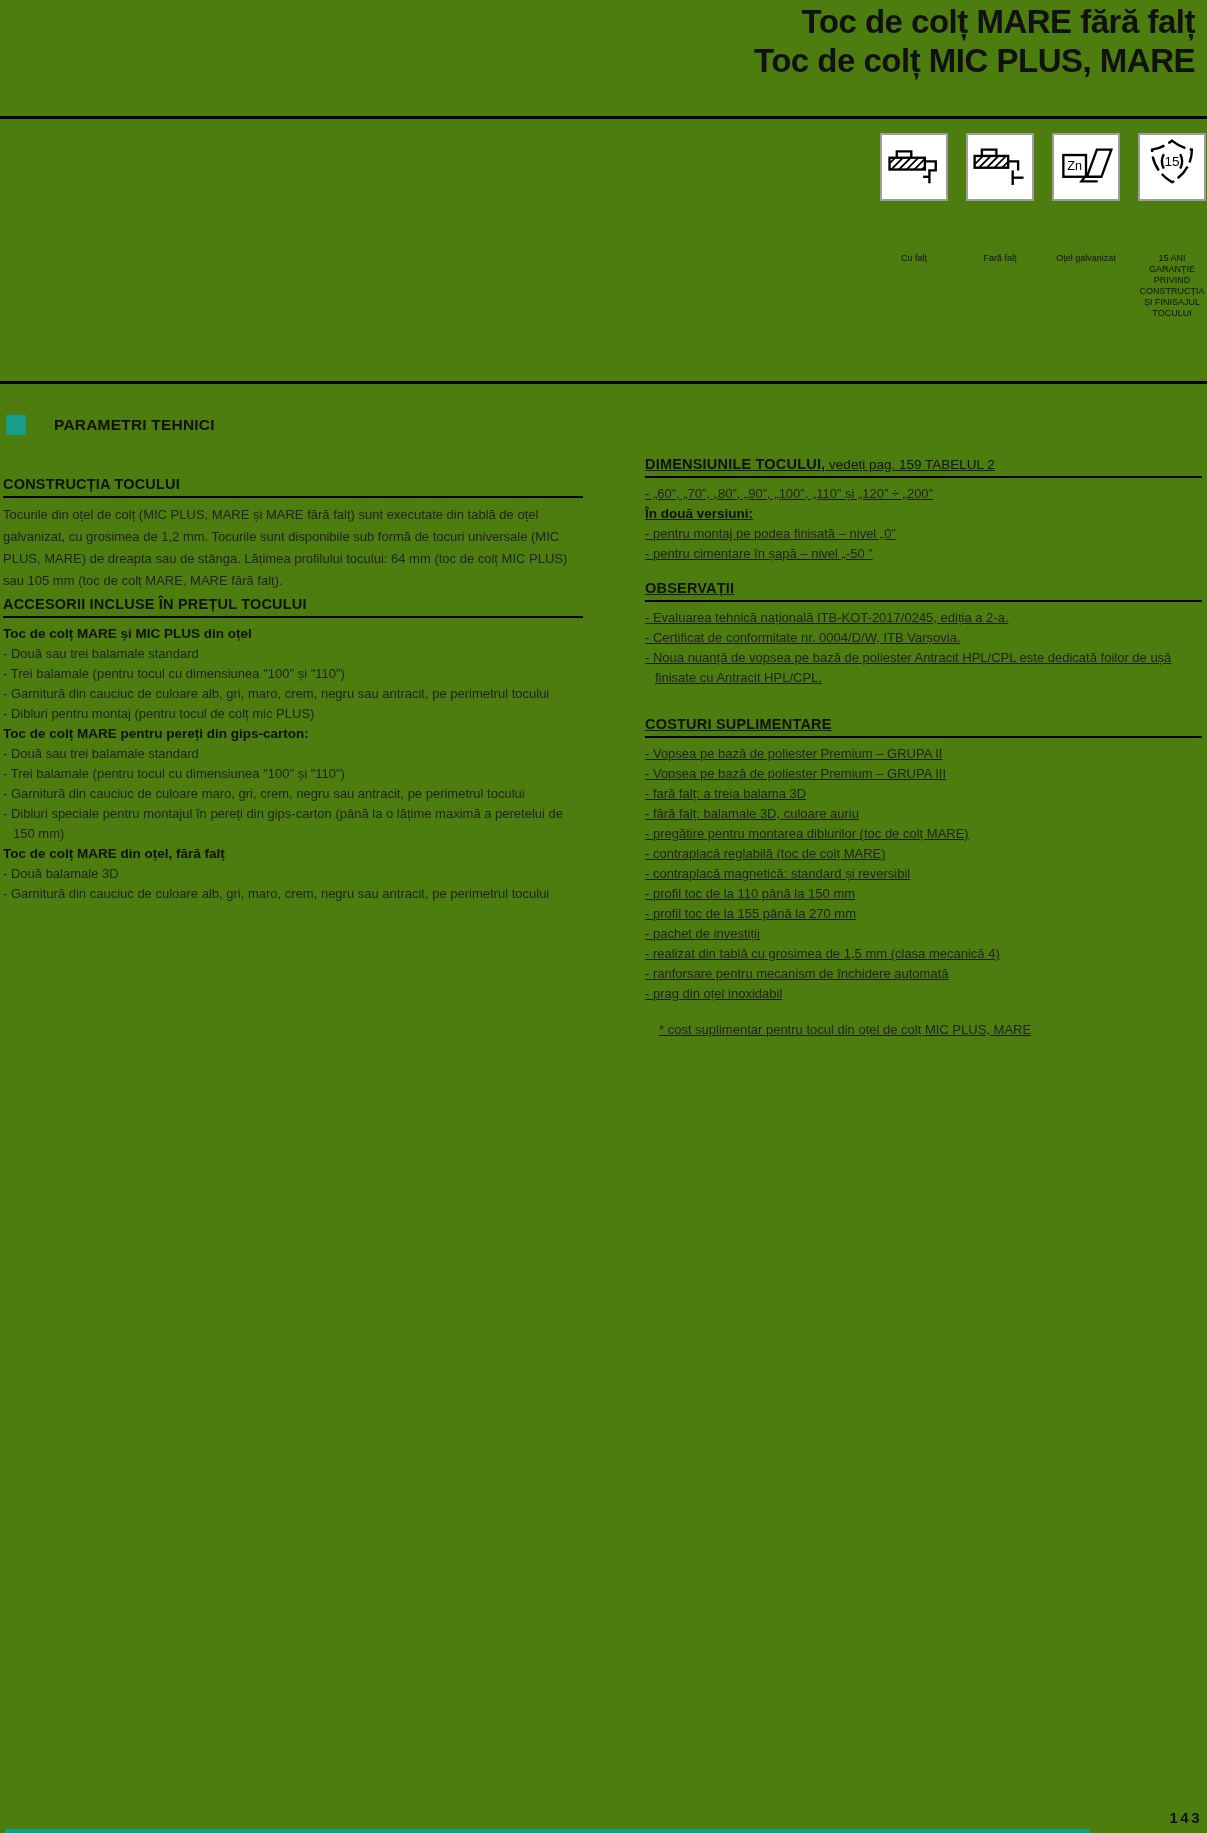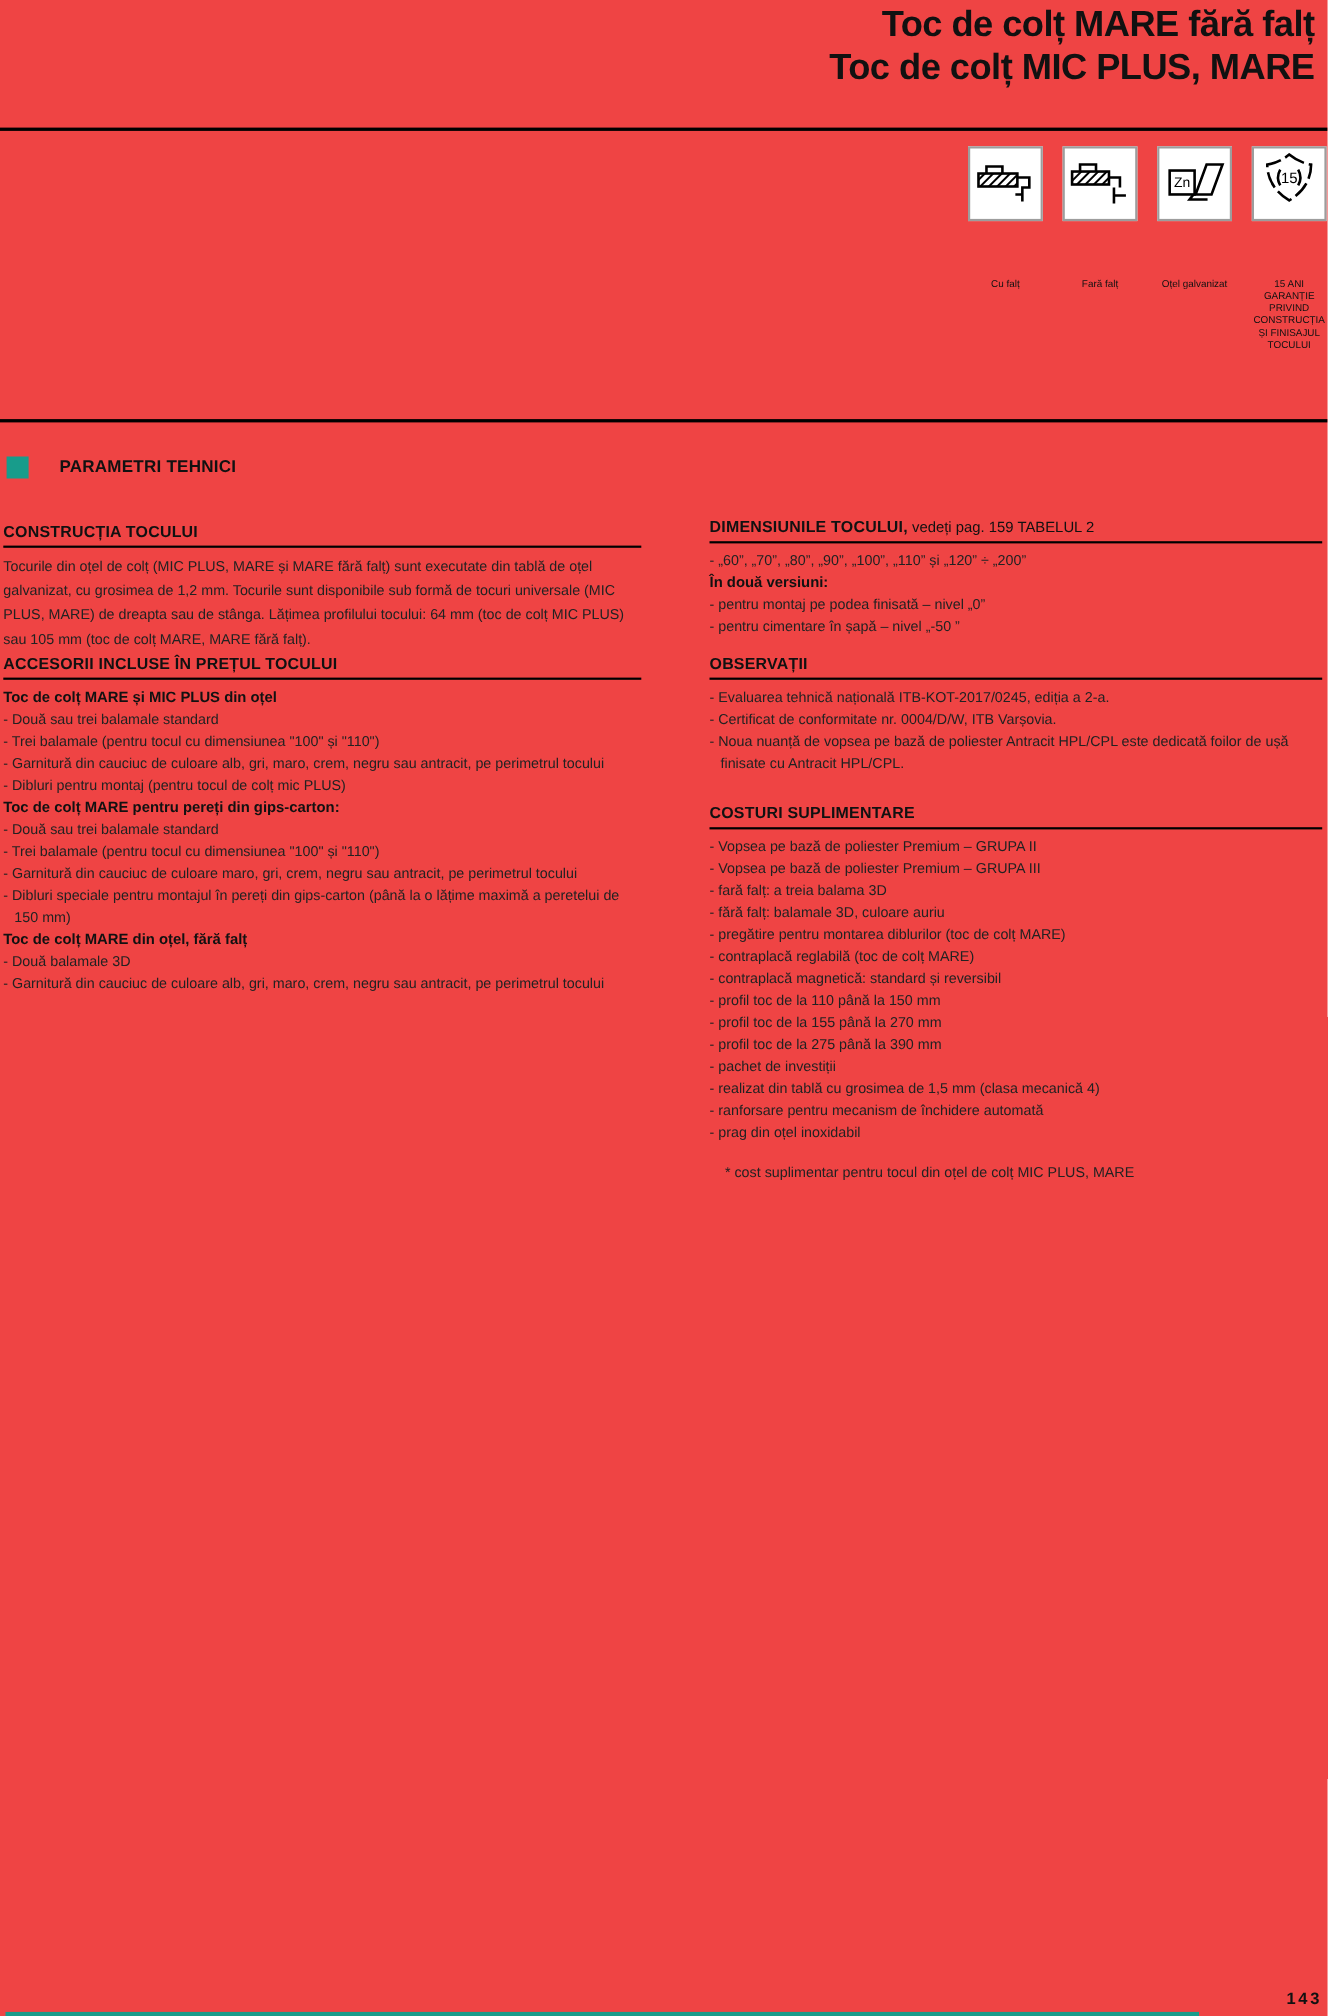--- a/index.html
+++ b/index.html
@@ -1,16 +1,16 @@
 <!DOCTYPE html>
 <html><head>
 <meta charset="utf-8">
 <style>
   html,body{margin:0;padding:0;background:#ffffff;}
-  .page{position:relative;width:1207px;height:1833px;overflow:hidden;background:#ef4444;
+  .page{position:relative;width:1207px;height:1833px;overflow:hidden;background:#4d7c0f;
         font-family:"Liberation Sans","DejaVu Sans",sans-serif;color:#1b1b1b;}
 
   
   .title-block{position:absolute;top:2px;right:12px;text-align:right;
                font-size:33px;font-weight:bold;line-height:39px;letter-spacing:-0.5px;color:#111;}
   .rule-top{position:absolute;top:116px;left:0;width:1207px;height:3px;background:#000;}
 
   
   .badges{position:absolute;top:133px;right:1px;display:flex;gap:18px;}
   .badge{width:68px;display:flex;flex-direction:column;align-items:center;gap:42px;}
@@ -21,21 +21,21 @@
 
   .rule-mid{position:absolute;top:381px;left:0;width:1207px;height:3px;background:#000;}
 
   
   .param-header{position:absolute;top:415px;left:6px;display:flex;align-items:center;gap:28px;}
   .param-square{width:20px;height:20px;}
   .param-title{font-size:15.5px;font-weight:bold;letter-spacing:0.2px;color:#111;}
 
   
   .col-left{position:absolute;left:3px;top:476px;width:580px;}
-  .col-right{position:absolute;left:645px;top:472px;width:557px;}
+  .col-right{position:absolute;left:645px;top:456px;width:557px;text-decoration:underline;}
 
   .sec-heading{font-size:14.5px;font-weight:bold;letter-spacing:0.2px;color:#111;
                border-bottom:2.5px solid #000;padding-bottom:4px;margin-bottom:6px;}
   .sec-heading .h-normal{font-weight:normal;font-size:13.5px;letter-spacing:0;}
   .body-text{font-size:13px;line-height:22px;color:#222;}
   .subhead{font-size:13.5px;font-weight:bold;line-height:20px;color:#111;}
   .li{font-size:13px;line-height:20px;color:#222;padding-left:10px;text-indent:-10px;}
   .mt12{margin-top:4px;} .mt16{margin-top:16px;} .mt28{margin-top:28px;}
   .footnote{margin-top:16px;padding-left:14px;font-size:13px;line-height:20px;color:#222;}
 
@@ -202,21 +202,20 @@
     <div>
         <div class="li">- Vopsea pe bază de poliester Premium – GRUPA II</div>
         <div class="li">- Vopsea pe bază de poliester Premium – GRUPA III</div>
         <div class="li">- fară falț: a treia balama 3D</div>
         <div class="li">- fără falț: balamale 3D, culoare auriu</div>
         <div class="li">- pregătire pentru montarea diblurilor (toc de colț MARE)</div>
         <div class="li">- contraplacă reglabilă (toc de colț MARE)</div>
         <div class="li">- contraplacă magnetică: standard și reversibil</div>
         <div class="li">- profil toc de la 110 până la 150 mm</div>
         <div class="li">- profil toc de la 155 până la 270 mm</div>
-        <div class="li">- profil toc de la 275 până la 390 mm</div>
         <div class="li">- pachet de investiții</div>
         <div class="li">- realizat din tablă cu grosimea de 1,5 mm (clasa mecanică 4)</div>
         <div class="li">- ranforsare pentru mecanism de închidere automată</div>
         <div class="li">- prag din oțel inoxidabil</div>
       </div>
     <div class="footnote">* cost suplimentar pentru tocul din oțel de colț MIC PLUS, MARE</div>
   </div>
 
   <div class="page-number">143</div>
   <div class="bottom-bar" style="background: rgb(24, 156, 139);"></div>

